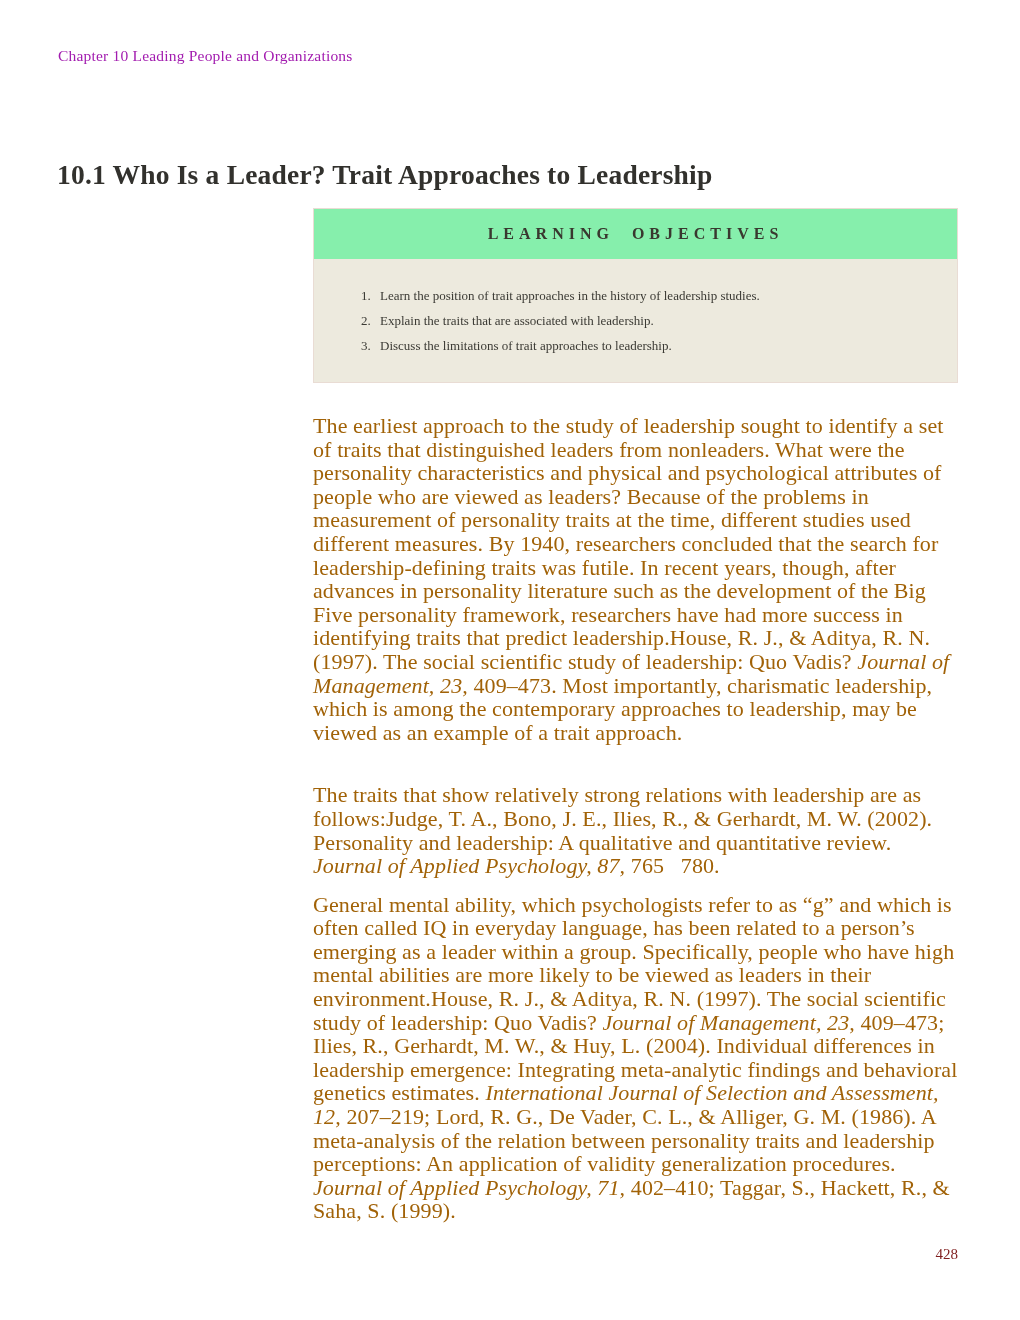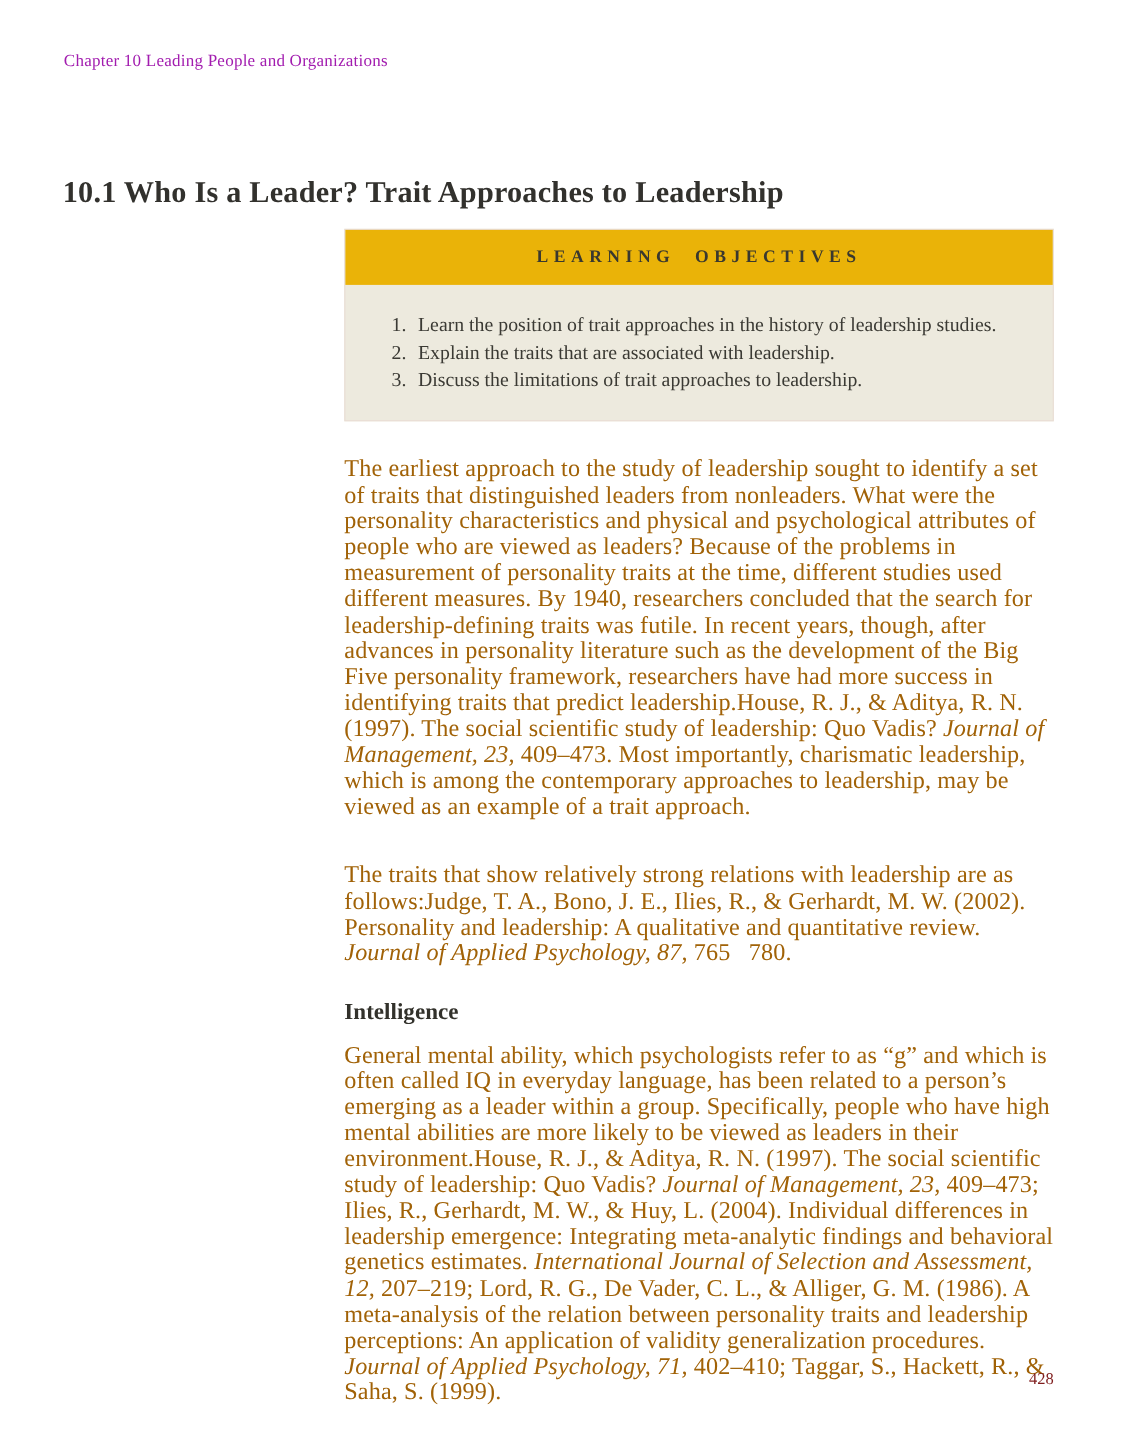--- a/index.html
+++ b/index.html
@@ -24,30 +24,30 @@
   .content {
     position: absolute; left: 313px; top: 208px; width: 645px;
   }
   .lo-box {
     width: 100%;
     background: #edeade;
     border: 1px solid #e9dcd4;
   }
   .lo-head {
     height: 50px; line-height: 50px;
-    background: #eab308;
+    background: #86efac;
     text-align: center;
     font-weight: bold; font-size: 16px;
     letter-spacing: 5px; word-spacing: 9px;
     color: #39382f;
   }
   .lo-list {
     margin: 0;
     padding: 24px 28px 24px 60px;
-    font-size: 18px; line-height: 25px;
+    font-size: 13px; line-height: 25px;
     color: #3b3a34;
   }
   .lo-list li { padding-left: 6px; }
   .body-para {
     font-size: 22px; line-height: 23.6px;
     color: #a16207;
     letter-spacing: 0.1px;
   }
   .para-1 { margin-top: 31px; }
   .para-2 { margin-top: 39px; }
@@ -76,19 +76,18 @@
         <li>Learn the position of trait approaches in the history of leadership studies.</li>
         <li>Explain the traits that are associated with leadership.</li>
         <li>Discuss the limitations of trait approaches to leadership.</li>
       </ol>
   </div>
 
   <p class="body-para para-1"><span>The earliest approach to the study of leadership sought to identify a set of traits that distinguished leaders from nonleaders. What were the personality characteristics and physical and psychological attributes of people who are viewed as leaders? Because of the problems in measurement of personality traits at the time, different studies used different measures. By 1940, researchers concluded that the search for leadership-defining traits was futile. In recent years, though, after advances in personality literature such as the development of the Big Five personality framework, researchers have had more success in identifying traits that predict leadership.House, R. J., &amp; Aditya, R. N. (1997). The social scientific study of leadership: Quo Vadis? </span><i>Journal of Management, 23,</i><span> 409–473. Most importantly, charismatic leadership, which is among the contemporary approaches to leadership, may be viewed as an example of a trait approach.</span></p>
 
   <p class="body-para para-2"><span>The traits that show relatively strong relations with leadership are as follows:Judge, T. A., Bono, J. E., Ilies, R., &amp; Gerhardt, M. W. (2002). Personality and leadership: A qualitative and quantitative review. </span><i>Journal of Applied Psychology, 87,</i><span> 765  780.</span></p>
 
-  <h2 class="section-heading">Intelligence</h2>
 
   <p class="body-para para-3"><span>General mental ability, which psychologists refer to as “g” and which is often called IQ in everyday language, has been related to a person’s emerging as a leader within a group. Specifically, people who have high mental abilities are more likely to be viewed as leaders in their environment.House, R. J., &amp; Aditya, R. N. (1997). The social scientific study of leadership: Quo Vadis? </span><i>Journal of Management, 23,</i><span> 409–473; Ilies, R., Gerhardt, M. W., &amp; Huy, L. (2004). Individual differences in leadership emergence: Integrating meta-analytic findings and behavioral genetics estimates. </span><i>International Journal of Selection and Assessment, 12,</i><span> 207–219; Lord, R. G., De Vader, C. L., &amp; Alliger, G. M. (1986). A meta-analysis of the relation between personality traits and leadership perceptions: An application of validity generalization procedures. </span><i>Journal of Applied Psychology, 71,</i><span> 402–410; Taggar, S., Hackett, R., &amp; Saha, S. (1999).</span></p>
 
 </div>
 
 <div class="page-number">428</div>
 
 </body></html>

